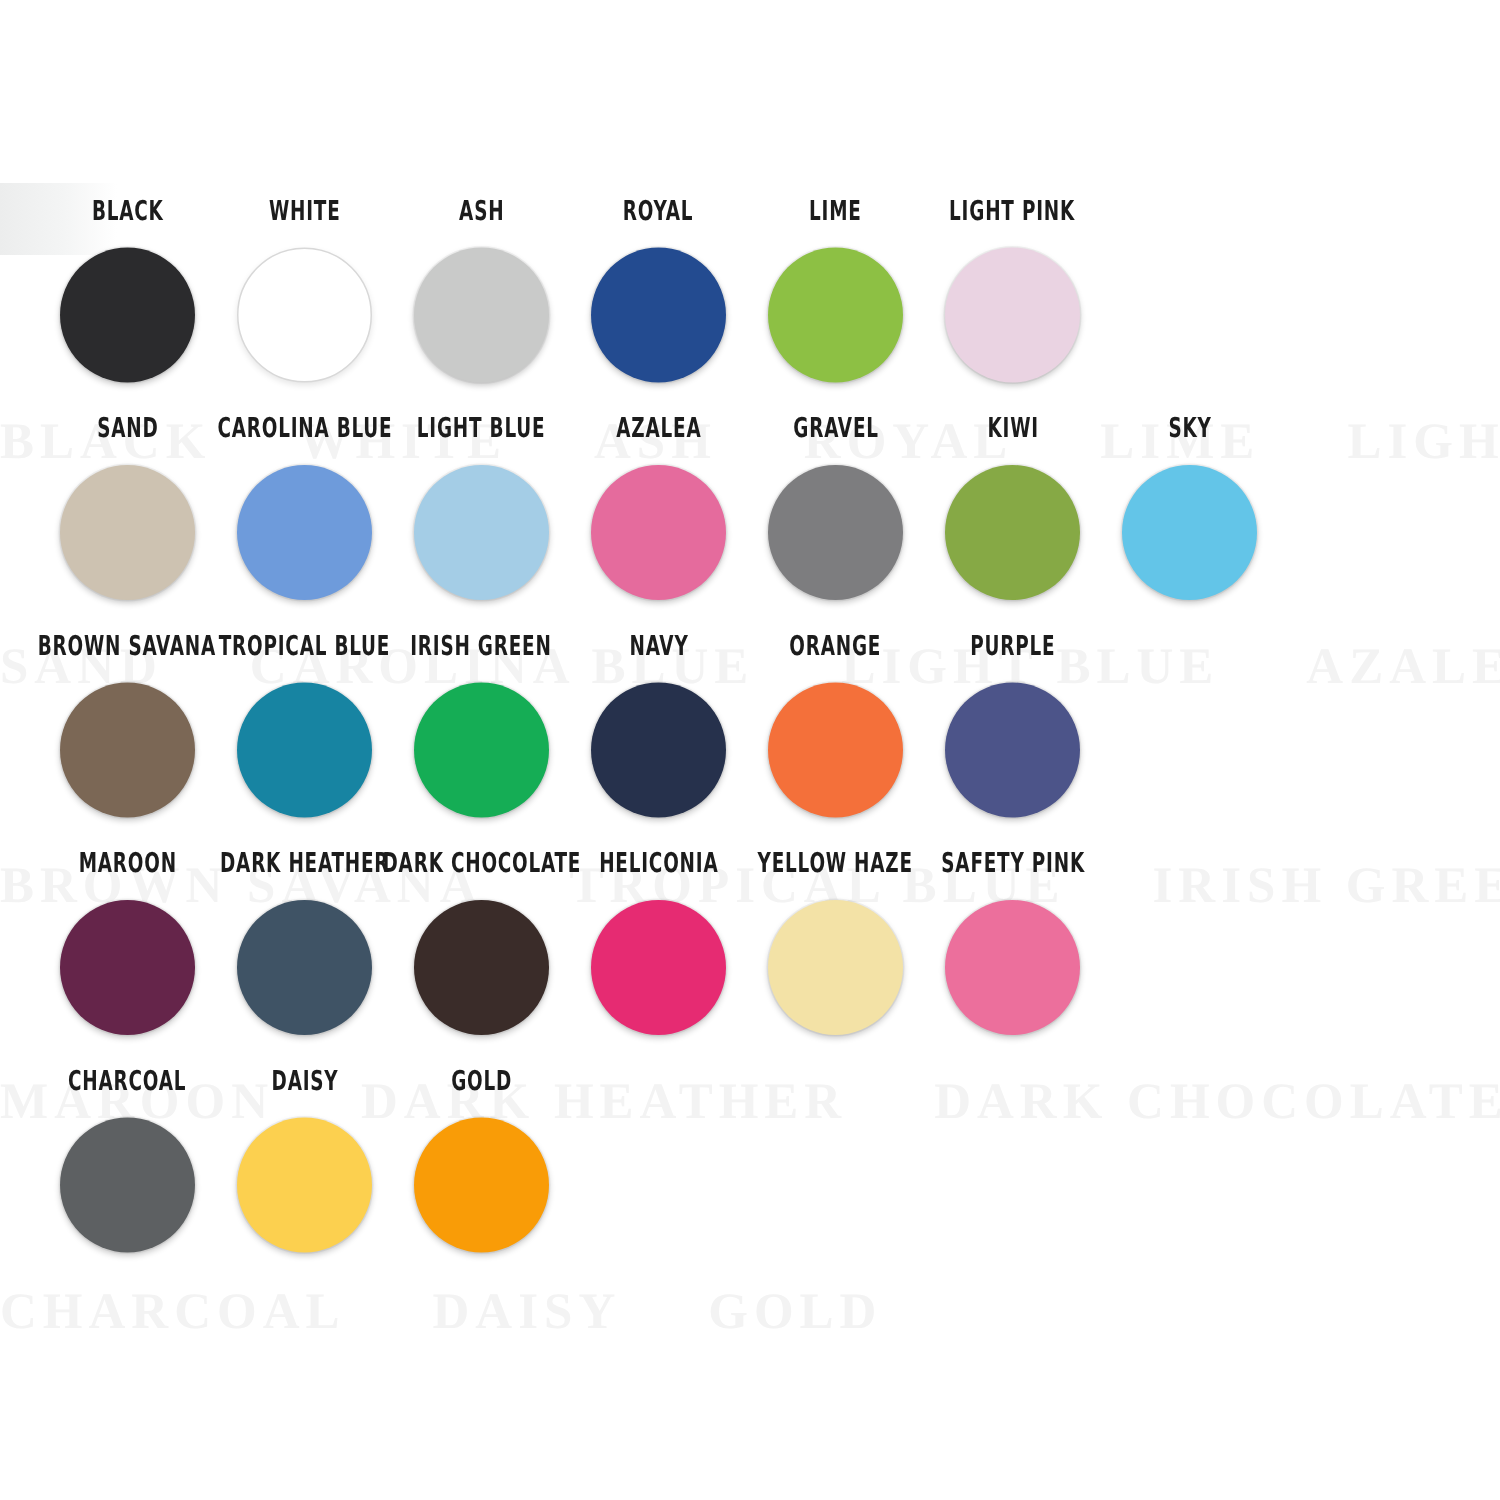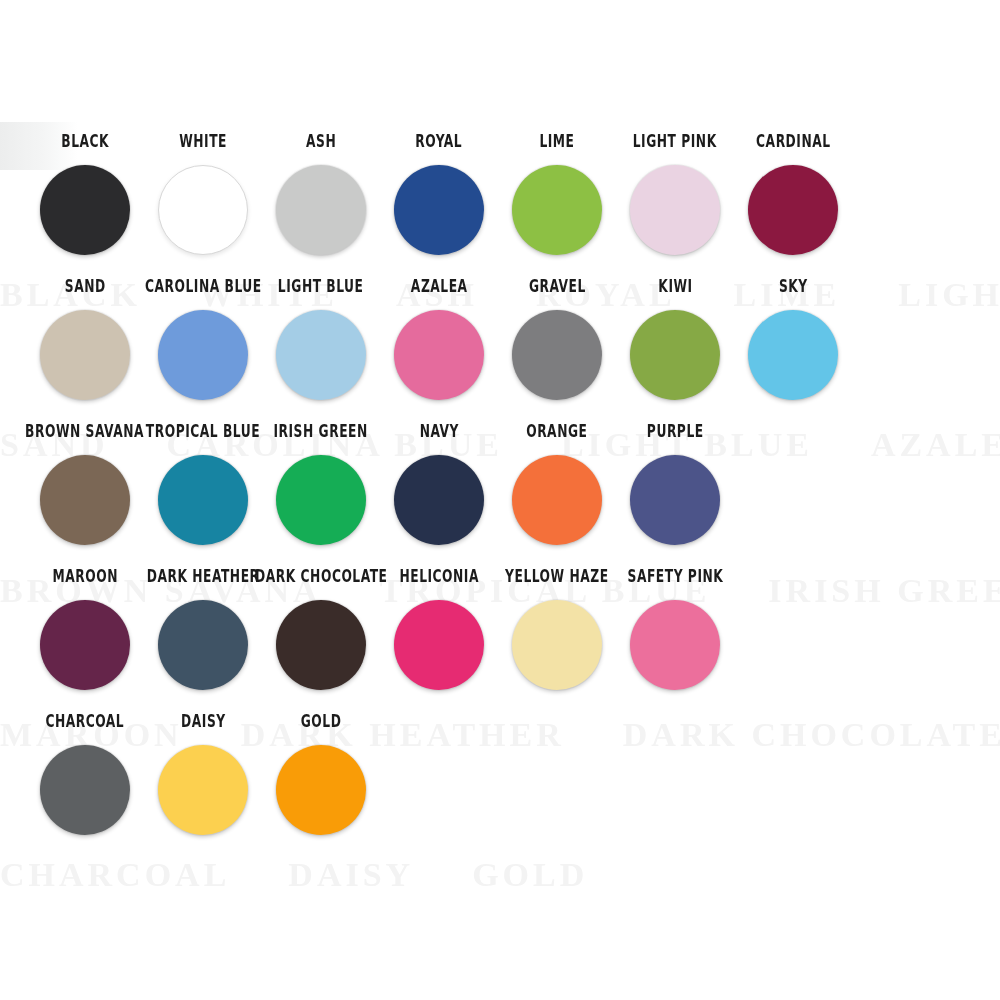--- a/index.html
+++ b/index.html
@@ -164,26 +164,20 @@
           <div class="swatch-dot-wrap">
             <div class="swatch-dot" style="background-color: rgb(141, 192, 68);"></div>
           </div>
         </div>
         <div class="swatch-cell">
           <div class="swatch-label">LIGHT PINK</div>
           <div class="swatch-dot-wrap">
             <div class="swatch-dot" style="background-color: rgb(234, 211, 226);"></div>
           </div>
         </div>
-        <div class="swatch-cell">
-          <div class="swatch-label">CARDINAL</div>
-          <div class="swatch-dot-wrap">
-            <div class="swatch-dot" style="background-color: rgb(139, 24, 64);"></div>
-          </div>
-        </div>
       </div>
       <div class="swatch-row">
         <div class="swatch-cell">
           <div class="swatch-label">SAND</div>
           <div class="swatch-dot-wrap">
             <div class="swatch-dot" style="background-color: rgb(205, 194, 177);"></div>
           </div>
         </div>
         <div class="swatch-cell">
           <div class="swatch-label">CAROLINA BLUE</div>

